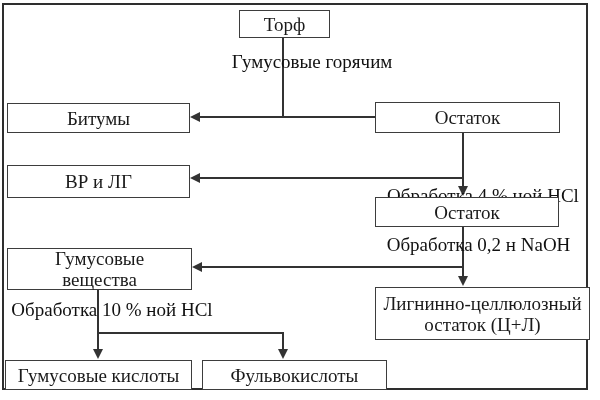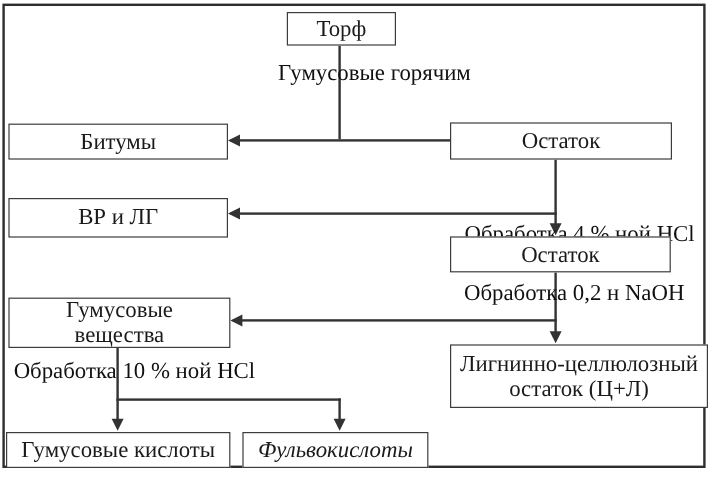--- a/index.html
+++ b/index.html
@@ -79,16 +79,16 @@
     <span>Гумусовые</span>
     <span>вещества</span>
   </div>
   <div class="box" style="left:375px;top:287px;width:215px;height:53px;">
     <span>Лигнинно-целлюлозный</span>
     <span>остаток (Ц+Л)</span>
   </div>
   <div class="box" style="left:5px;top:360px;width:187px;height:30px;">
     <span>Гумусовые кислоты</span>
   </div>
-  <div class="box" style="left:202px;top:360px;width:155px;height:30px;font-style:italic;">
+  <div class="box" style="left:202px;top:360px;width:185px;height:30px;">
     <span>Фульвокислоты</span>
   </div>
 </div>
 
 </body></html>

